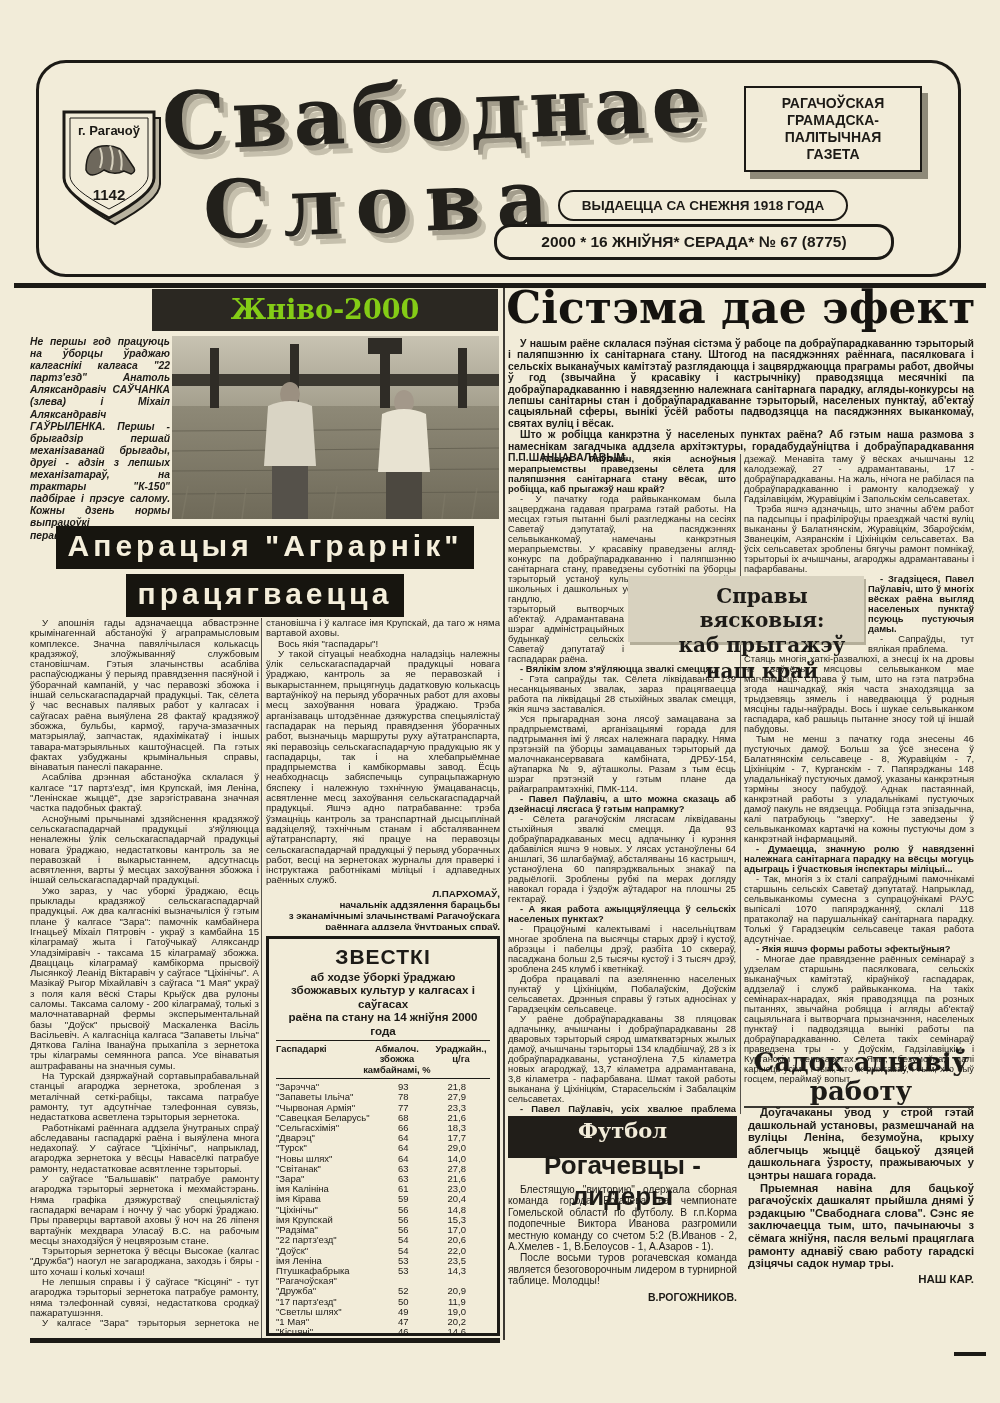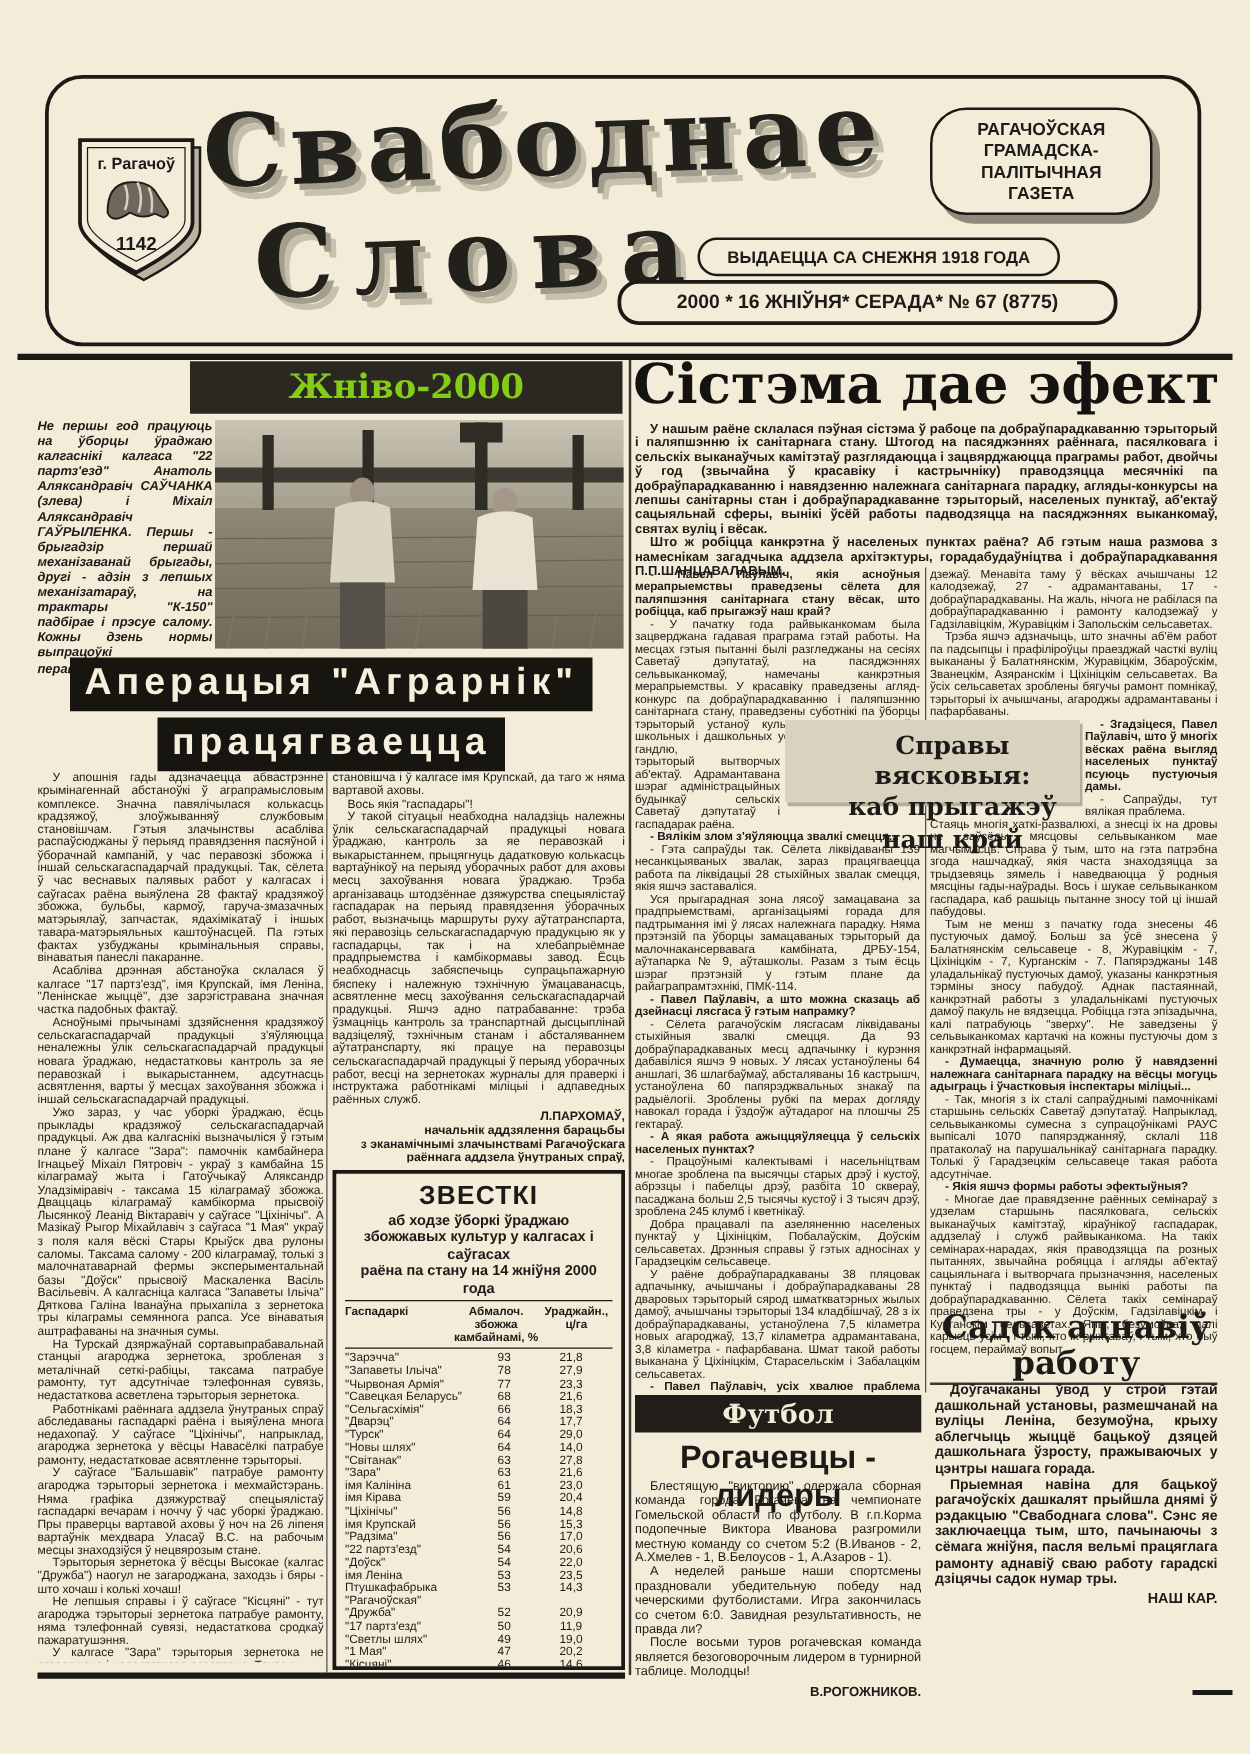--- a/index.html
+++ b/index.html
@@ -1,19 +1,19 @@
 <!DOCTYPE html>
 <html><head>
 <meta charset="utf-8">
 <style>
   html,body{margin:0;padding:0;}
   body{width:1000px;height:1403px;position:relative;background:#f2ecd9;color:#1d1b17;
        font-family:"Liberation Sans",sans-serif;overflow:hidden;}
   .abs{position:absolute;}
-  .pre{white-space:pre-line;border-radius:29px;}
+  .pre{white-space:pre-line;}
   
   .mast-frame{left:36px;top:60px;width:919px;height:211px;border:3px solid #1c1a16;border-radius:30px;}
   .shield{left:56px;top:108px;width:112px;height:122px;}
   .title-wrap{left:158px;top:62px;width:620px;height:215px;transform:rotate(-2deg);}
   .mast-t{position:absolute;font-family:"DejaVu Serif",serif;font-weight:bold;color:#22201b;
           text-shadow:4px 5px 0 #a39d8c,8px 10px 0 #c6c0ad;}
   .mast-t1{left:6px;top:2px;font-size:80px;letter-spacing:6px;}
   .mast-t2{left:44px;top:92px;font-size:80px;letter-spacing:16px;}
   .gazeta-box{left:744px;top:86px;width:166px;border:2px solid #1c1a16;box-shadow:6px 7px 0 #8f8a79;
               padding:7px 4px;text-align:center;font-weight:bold;font-size:14px;line-height:17px;background:#f2ecd9;}
@@ -63,21 +63,21 @@
   .i-col2{left:744px;top:454px;width:230px;height:656px;}
   .i-vrule{left:740px;top:454px;width:1px;height:660px;background:#55514a;}
   .narrow-r{padding-right:112px;}
   .narrow-l{padding-left:124px;}
   .box-spravy{left:628px;top:576px;width:236px;height:66px;background:#d8d2bf;
               box-shadow:2px 3px 0 #b4ae99;text-align:center;font-family:"DejaVu Serif",serif;
               font-weight:bold;color:#1d1b17;padding-top:8px;box-sizing:border-box;padding-left:32px;}
   .box-l1{font-size:20px;line-height:24px;}
   .box-l2{font-size:20px;line-height:26px;}
   
-  .fb-bar{left:508px;top:1116px;width:229px;height:30px;background:#211e19;color:#f2ecd9;
+  .fb-bar{left:508px;top:1116px;width:229px;height:42px;background:#211e19;color:#f2ecd9;
           font-family:"DejaVu Serif",serif;font-weight:bold;font-size:21px;text-align:center;line-height:30px;}
   .fb-head{left:508px;top:1150px;width:229px;text-align:center;font-weight:bold;font-size:26px;}
   .fb-body{left:508px;top:1184px;width:229px;}
   .fb-body p{margin:0;font-size:10.2px;line-height:11.4px;text-align:justify;text-indent:12px;}
   .fb-sig{font-weight:bold;text-align:right;font-size:10.5px;margin-top:4px;}
   
   .sadok-rule{left:744px;top:1106px;width:230px;height:1.5px;background:#3c3933;}
   .sadok{left:748px;top:1048px;width:226px;}
   .sadok-head{text-align:center;font-family:"DejaVu Serif",serif;font-weight:bold;font-size:26px;line-height:29px;}
   .sadok-body p{margin:0;font-weight:bold;font-size:11.2px;line-height:12.6px;text-align:justify;text-indent:12px;}
@@ -375,21 +375,20 @@
 
 <div class="abs box-spravy">
   <div class="box-l1">Справы вясковыя:</div>
   <div class="box-l2">каб прыгажэў наш край</div>
 </div>
 
 <div class="abs fb-bar">Футбол</div>
 <div class="abs fb-head">Рогачевцы - лидеры</div>
 <div class="abs fb-body">
   <p>Блестящую "викторию" одержала сборная команда города Рогачева на чемпионате Гомельской области по футболу. В г.п.Корма подопечные Виктора Иванова разгромили местную команду со счетом 5:2 (В.Иванов - 2, А.Хмелев - 1, В.Белоусов - 1, А.Азаров - 1).</p>
-  <p>А неделей раньше наши спортсмены праздновали убедительную победу над чечерскими футболистами. Игра закончилась со счетом 6:0. Завидная результативность, не правда ли?</p>
   <p>После восьми туров рогачевская команда является безоговорочным лидером в турнирной таблице. Молодцы!</p>
   <div class="fb-sig">В.РОГОЖНИКОВ.</div>
 </div>
 
 <div class="abs sadok-rule"></div>
 <div class="abs sadok">
   <div class="sadok-head pre">Садок аднавіў
 работу</div>
   <div class="sadok-body">
     <p>Доўгачаканы ўвод у строй гэтай дашкольнай установы, размешчанай на вуліцы Леніна, безумоўна, крыху аблегчыць жыццё бацькоў дзяцей дашкольнага ўзросту, пражываючых у цэнтры нашага горада.</p>

